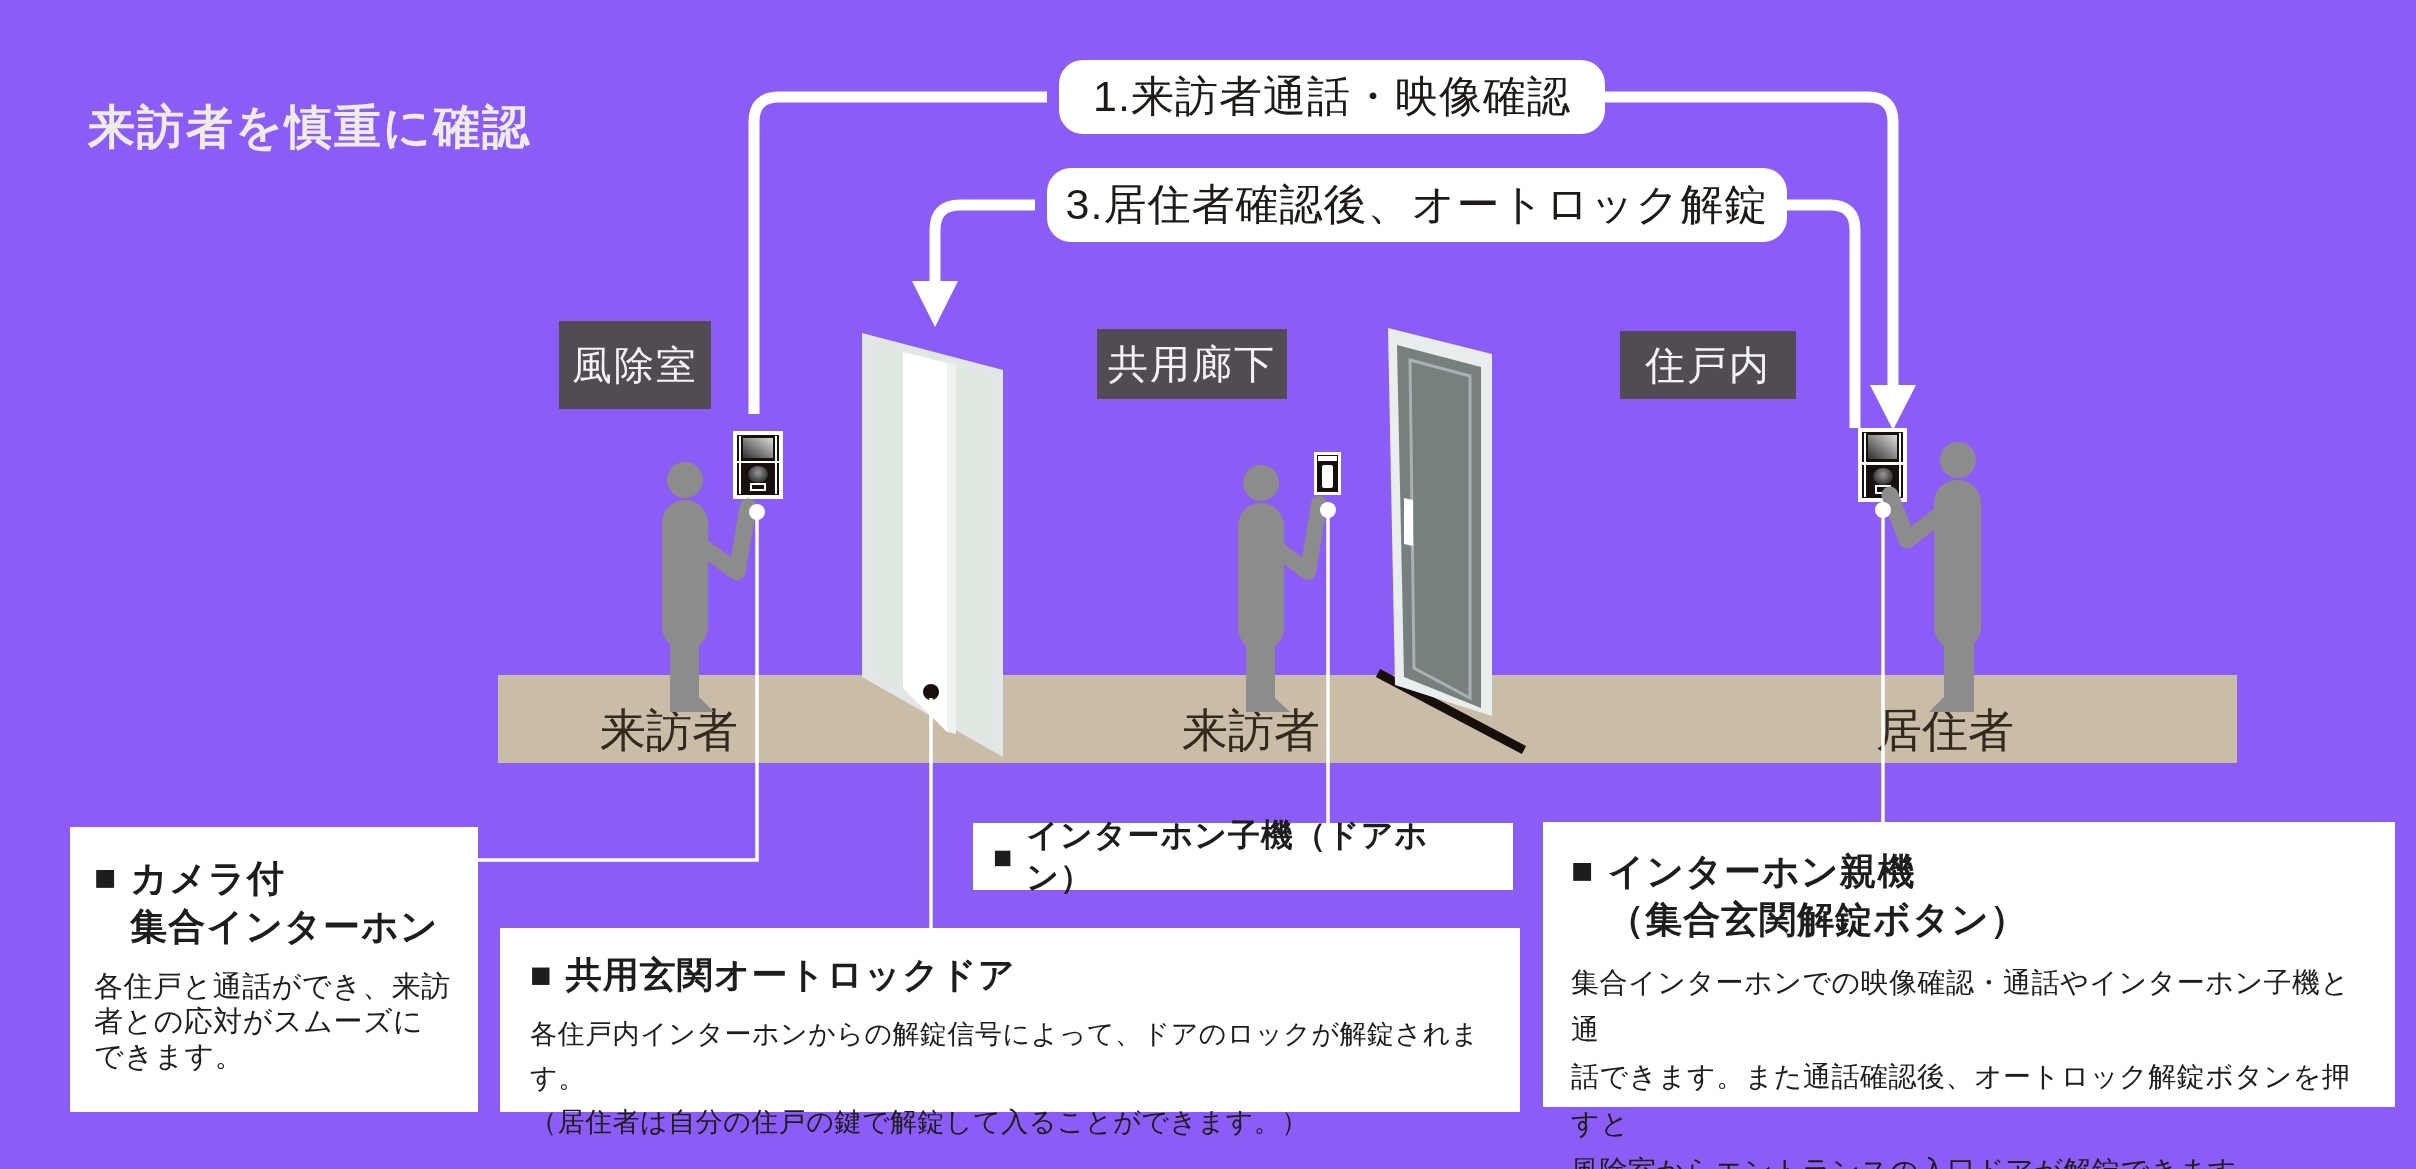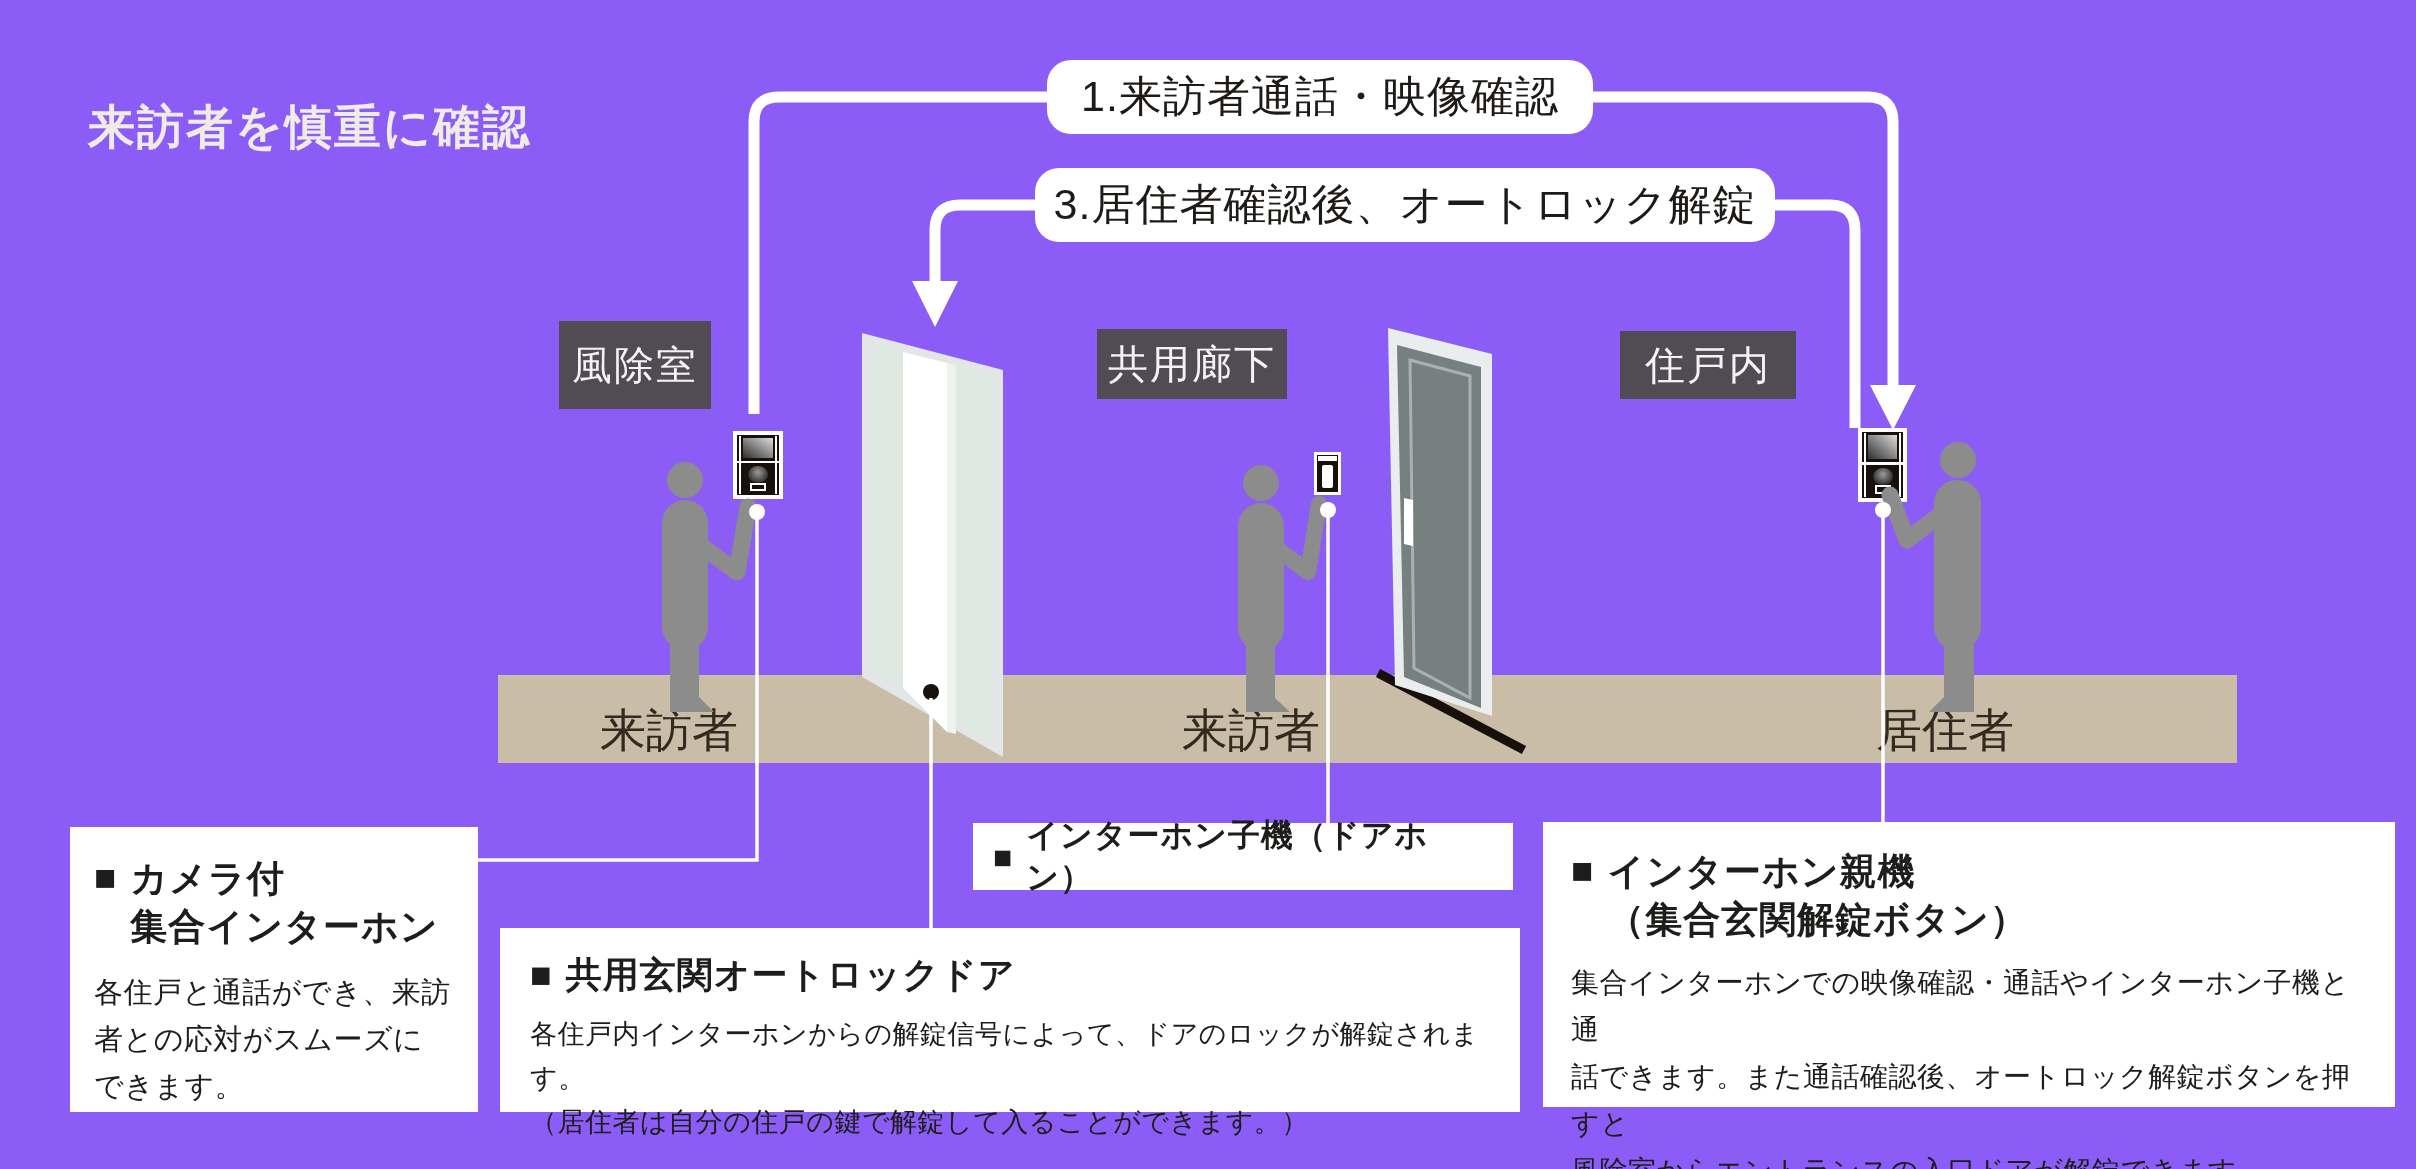--- a/index.html
+++ b/index.html
@@ -20,21 +20,21 @@
 
   
   .area-label{position:absolute;background:#514c54;color:#f4f2f4;display:flex;align-items:center;
               justify-content:center;font-size:40px;letter-spacing:2px;}
   #lbl-windbreak{left:559px;top:321px;width:152px;height:88px;}
   #lbl-corridor{left:1097px;top:329px;width:190px;height:70px;}
   #lbl-unit{left:1620px;top:331px;width:176px;height:68px;}
 
   
   .banner{position:absolute;background:#ffffff;border-radius:24px;color:#1d1a17;display:flex;
-          align-items:center;justify-content:center;font-size:43px;letter-spacing:1px;z-index:5;}
+          align-items:center;justify-content:center;font-size:43px;letter-spacing:1px;z-index:5;margin-left:12px;}
   #banner1{left:1047px;top:60px;width:546px;height:74px;}
   #banner2{left:1035px;top:168px;width:740px;height:74px;}
 
   
   .device{position:absolute;background:#17100b;border:4px solid #fff;display:flex;
           flex-direction:column;z-index:1;}
   .device::before,.device::after{content:"";position:absolute;top:1px;bottom:1px;width:2px;background:#fff;}
   .device::before{left:2px;} .device::after{right:2px;}
   #intercom-left{left:733px;top:431px;width:50px;height:68px;}
   #intercom-right{left:1858px;top:428px;width:49px;height:74px;}
@@ -53,21 +53,21 @@
   svg.art{position:absolute;left:0;top:0;z-index:2;}
 
   
   .callout{position:absolute;background:#fff;color:#1d1d1b;z-index:5;}
   .callout .head{display:flex;align-items:flex-start;font-weight:bold;}
   .callout .marker{margin-right:14px;line-height:1.25;}
   .callout .htext{white-space:pre-line;line-height:1.3;letter-spacing:1px;}
   .callout .body{font-family:"Liberation Serif",serif;white-space:pre-line;letter-spacing:0.5px;}
   #box-camera{left:70px;top:827px;width:408px;height:285px;padding:28px 24px;}
   #box-camera .head{font-size:37px;}
-  #box-camera .body{margin-top:18px;font-size:29px;line-height:47px;}
+  #box-camera .body{margin-top:18px;font-size:29px;line-height:35px;}
   #box-kogi{left:973px;top:823px;width:540px;height:67px;padding:0 20px;display:flex;align-items:center;}
   #box-kogi .head{font-size:32px;align-items:center;}
   #box-autolock{left:500px;top:928px;width:1020px;height:184px;padding:24px 30px;}
   #box-autolock .head{font-size:36px;}
   #box-autolock .body{margin-top:13px;font-size:27px;line-height:44px;}
   #box-master{left:1543px;top:822px;width:852px;height:285px;padding:26px 28px;}
   #box-master .head{font-size:37px;}
   #box-master .body{margin-top:15px;font-size:28px;line-height:47px;}
 </style>
 </head>

